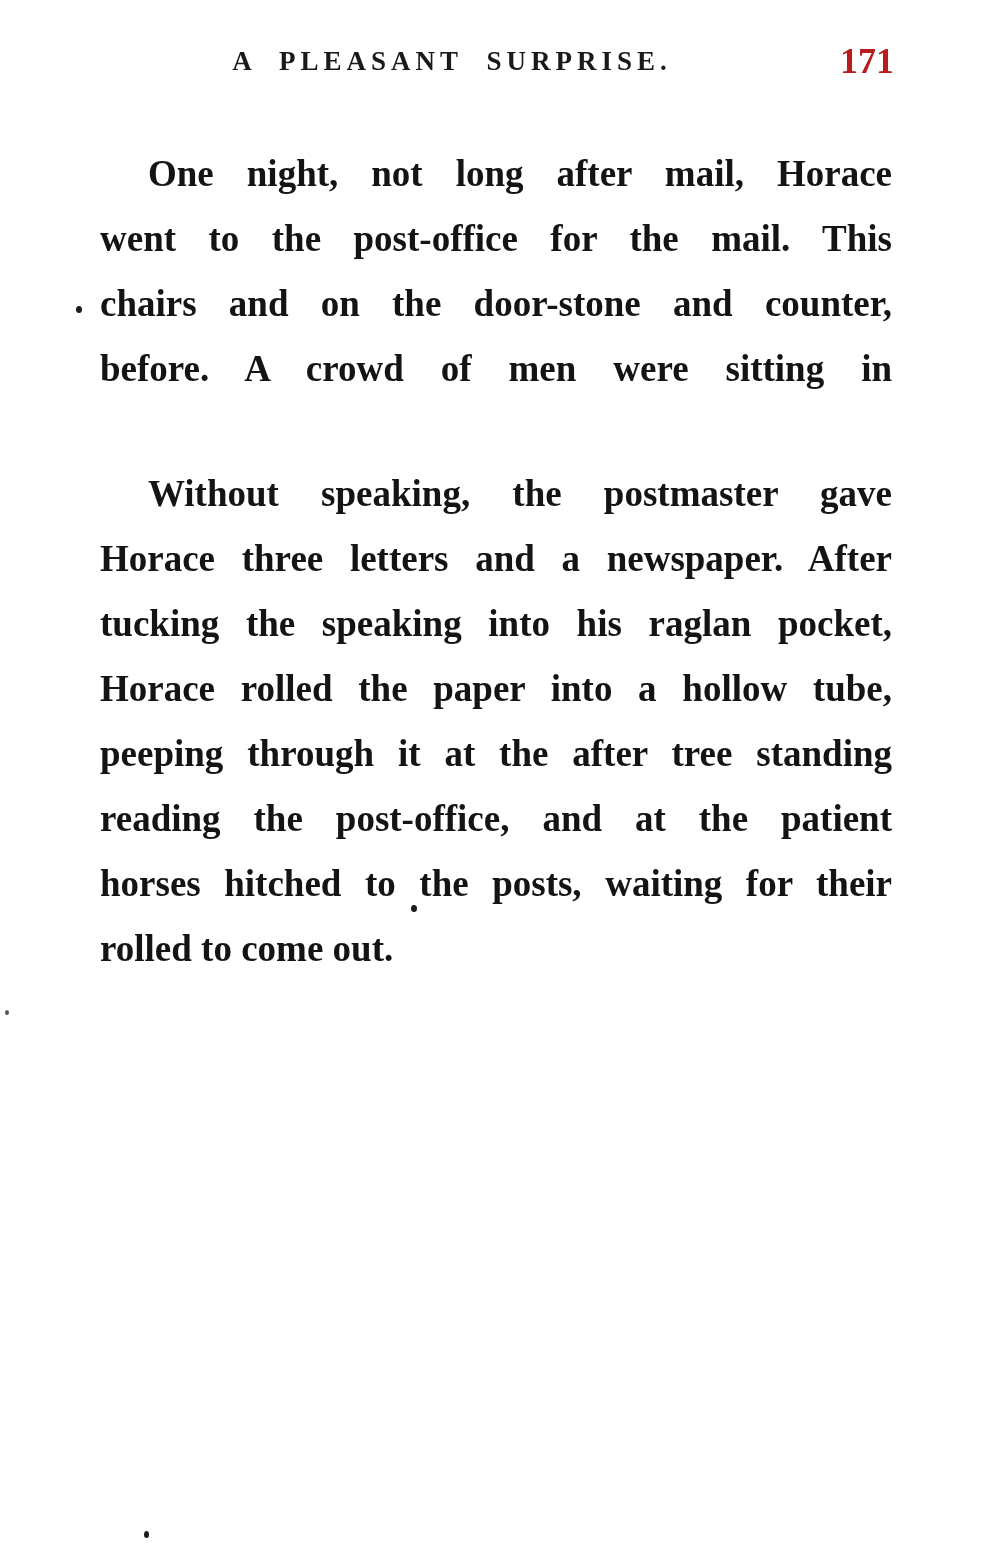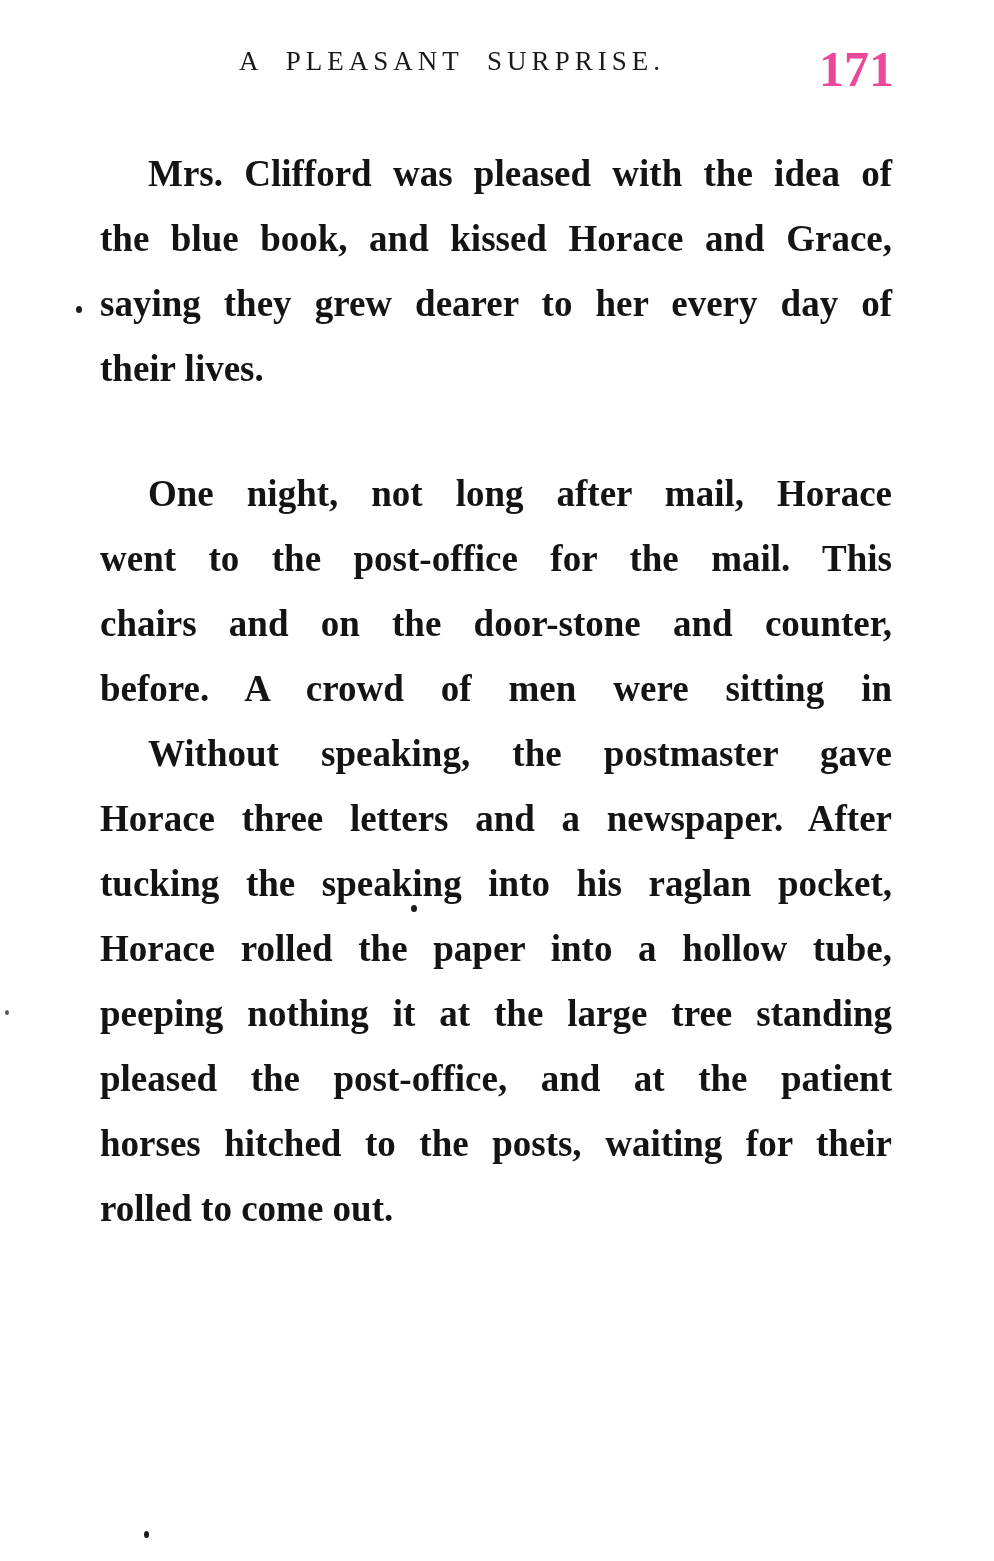--- a/index.html
+++ b/index.html
@@ -23,33 +23,33 @@
     left: 100px;
     width: 794px;
     height: 40px;
   }
   .head-title {
     position: absolute;
     left: 0;
     right: 90px;
     text-align: center;
     font-size: 27px;
-    font-weight: normal;
+    font-weight: bold;
     letter-spacing: 5px;
     word-spacing: 12px;
     color: #1a1a1a;
     white-space: nowrap;
   }
   .head-page-number {
     position: absolute;
     right: 0;
     top: -6px;
-    font-size: 50px;
+    font-size: 36px;
     font-weight: bold;
-    color: #ec4899;
+    color: #b91c1c;
   }
   
   .content {
     position: absolute;
     top: 141px;
     left: 100px;
     width: 792px;
   }
   .paragraph { margin: 0; }
   .content .paragraph:nth-child(2) { margin-top: 60px; }
@@ -83,38 +83,32 @@
 
 <div class="page">
 
   <div class="running-head">
     <div class="head-title">A PLEASANT SURPRISE.</div>
     <div class="head-page-number">171</div>
   </div>
 
   <div class="content">
       <div class="paragraph">
-        <div class="line indent justify">Mrs. Clifford was pleased with the idea of</div>
-        <div class="line justify">the blue book, and kissed Horace and Grace,</div>
-        <div class="line justify">saying they grew dearer to her every day of</div>
-        <div class="line">their lives.</div>
-      </div>
-      <div class="paragraph">
         <div class="line indent justify">One night, not long after mail, Horace</div>
         <div class="line justify">went to the post-office for the mail.  This</div>
         <div class="line justify">chairs and on the door-stone and counter,</div>
         <div class="line justify">before.  A crowd of men were sitting in</div>
       </div>
       <div class="paragraph">
         <div class="line indent justify">Without speaking, the postmaster gave</div>
         <div class="line justify">Horace three letters and a newspaper.  After</div>
         <div class="line justify">tucking the speaking into his raglan pocket,</div>
         <div class="line justify">Horace rolled the paper into a hollow tube,</div>
-        <div class="line justify">peeping nothing it at the large tree standing</div>
-        <div class="line justify">pleased the post-office, and at the patient</div>
+        <div class="line justify">peeping through it at the after tree standing</div>
+        <div class="line justify">reading the post-office, and at the patient</div>
         <div class="line justify">horses hitched to the posts, waiting for their</div>
         <div class="line">rolled to come out.</div>
       </div>
     </div>
 
   <div class="speck speck-1"></div>
   <div class="speck speck-2"></div>
   <div class="speck speck-3"></div>
   <div class="speck speck-4"></div>
 

